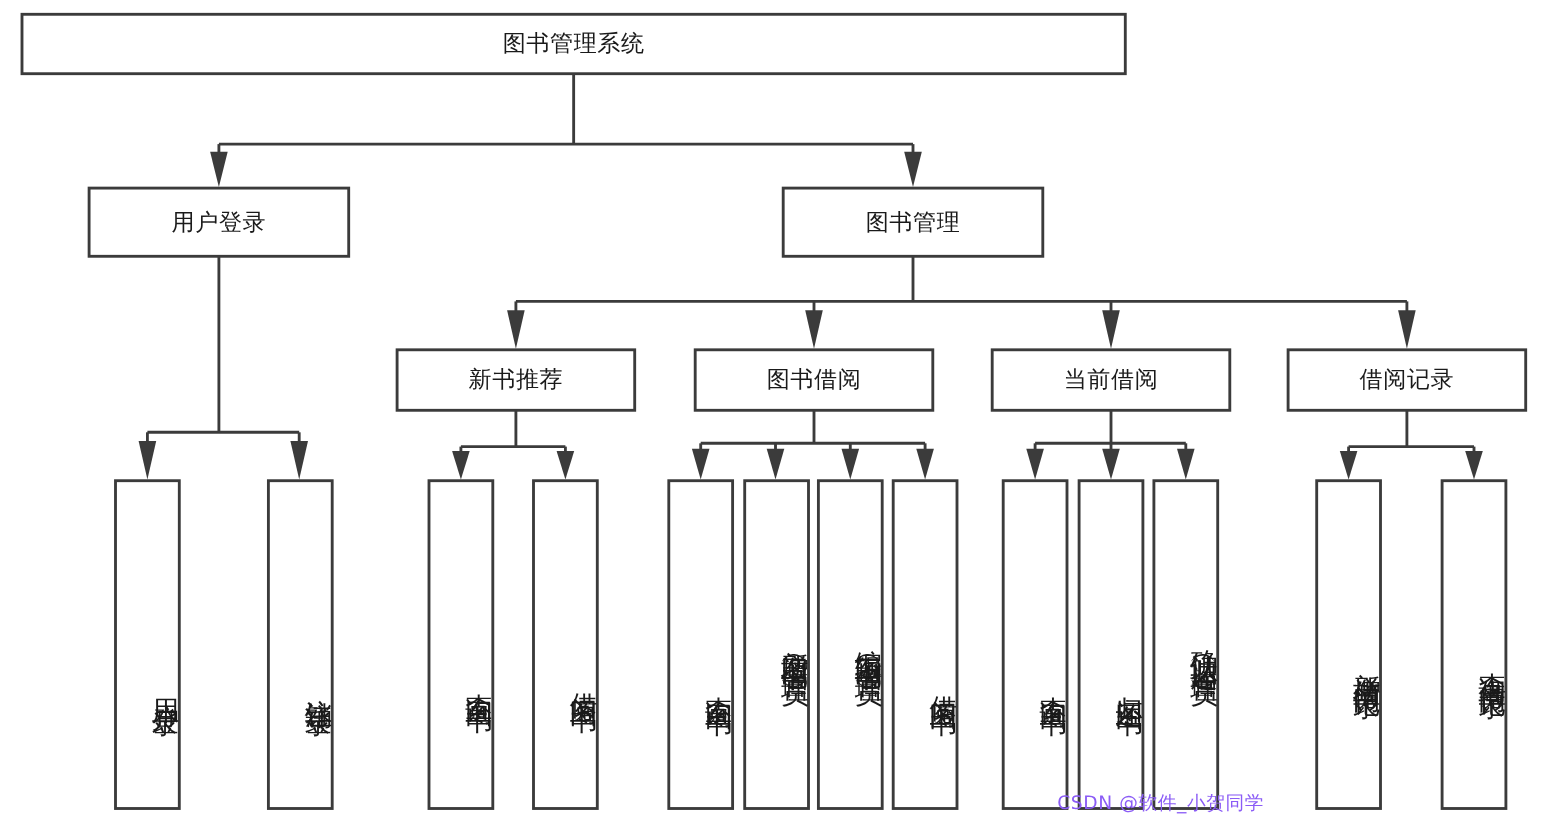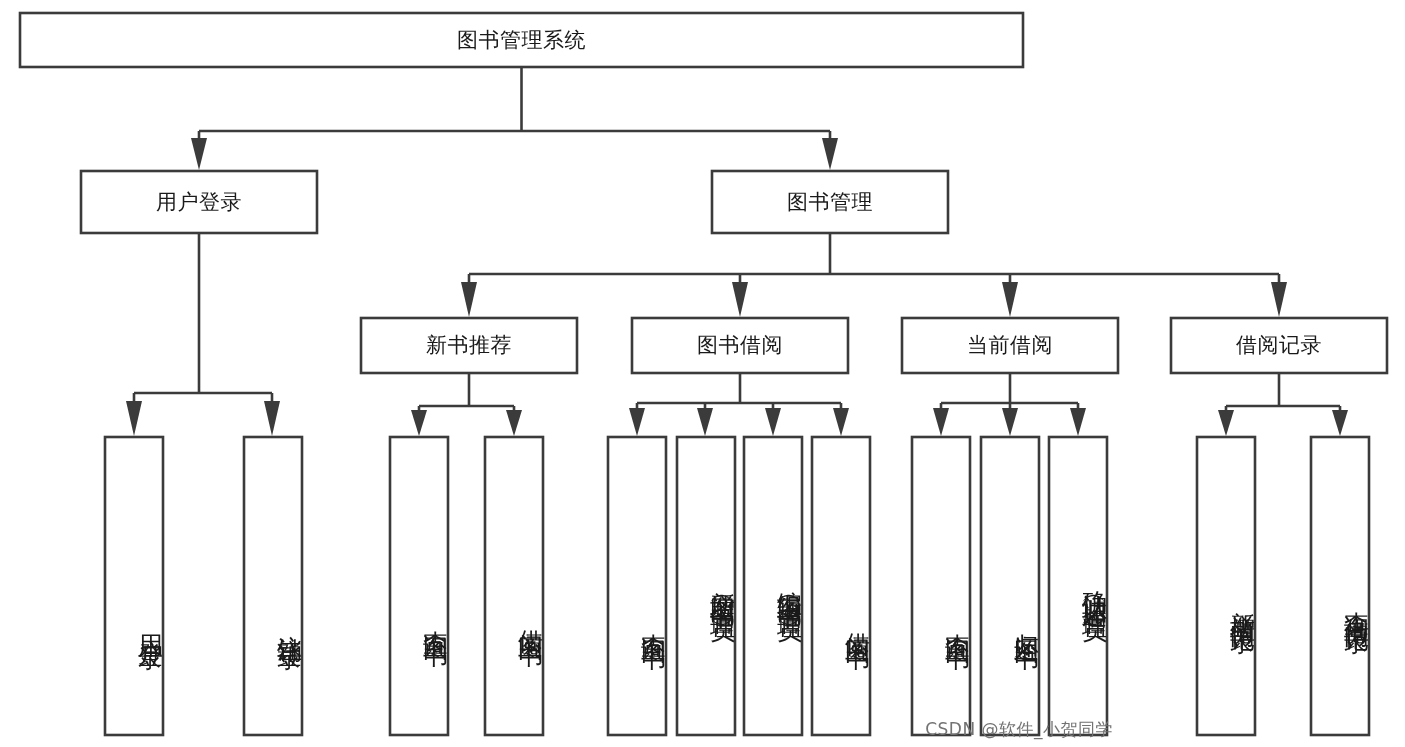--- a/index.html
+++ b/index.html
@@ -11,20 +11,21 @@
     width: 1405px;
     height: 747px;
     font-family: "DejaVu Sans", "Liberation Sans", sans-serif;
     overflow: hidden;
   }
   #diagram-root {
     position: relative;
     width: 1123px;
     height: 747px;
     background: #ffffff;
+    padding-left: 36px;
   }
   svg.diagram {
     position: absolute;
     top: 0;
     left: 0;
     width: 1405px;
     height: 747px;
     display: block;
   }
   .node-rect {
@@ -64,21 +65,21 @@
     align-items: flex-start;
     justify-content: center;
     pointer-events: none;
   }
   .watermark {
     position: absolute;
     right: 10px;
     bottom: 6px;
     font-family: "DejaVu Sans", "Liberation Sans", sans-serif;
     font-size: 17px;
-    color: #737373;
+    color: #8b5cf6;
     white-space: nowrap;
     letter-spacing: 0.5px;
   }
 </style>
 </head>
 <body>
 
 <div id="diagram-root">
 
   <svg class="diagram" viewBox="0 0 1405 747">

